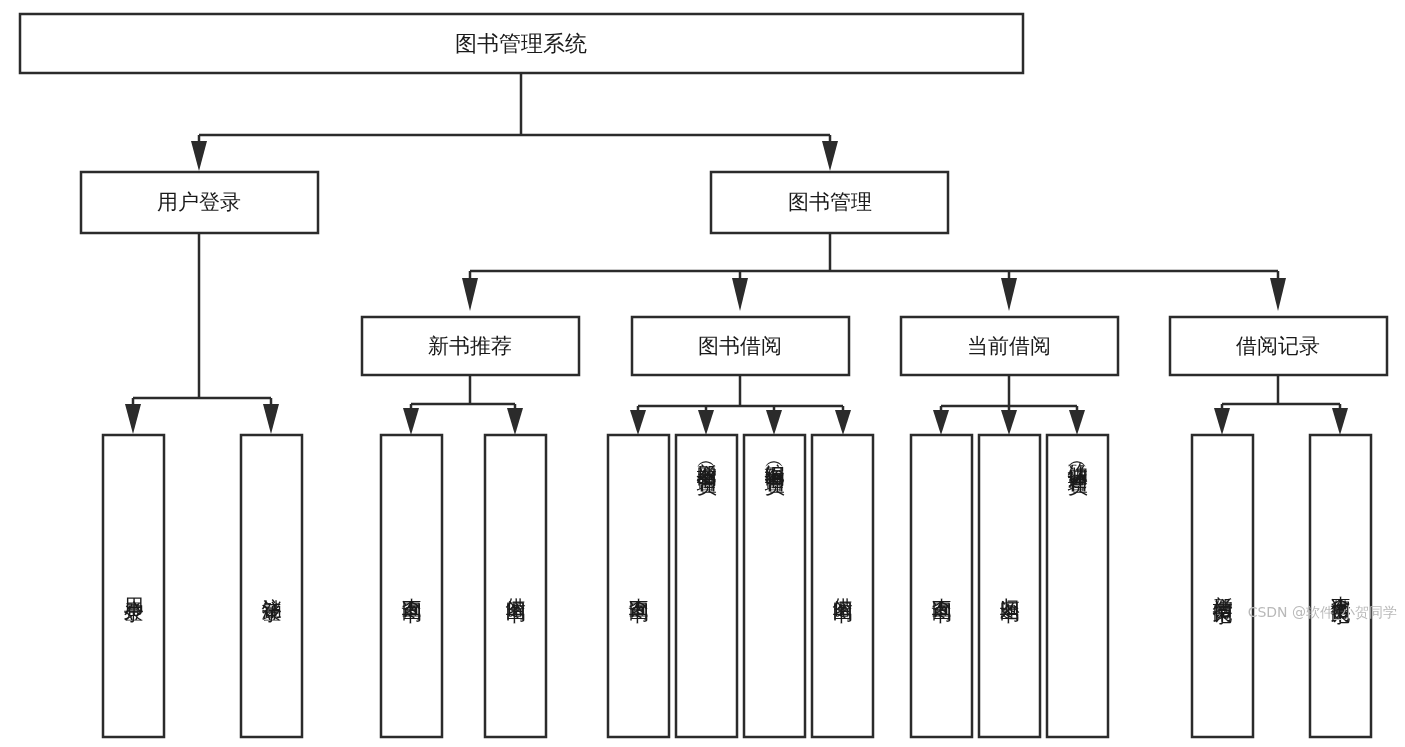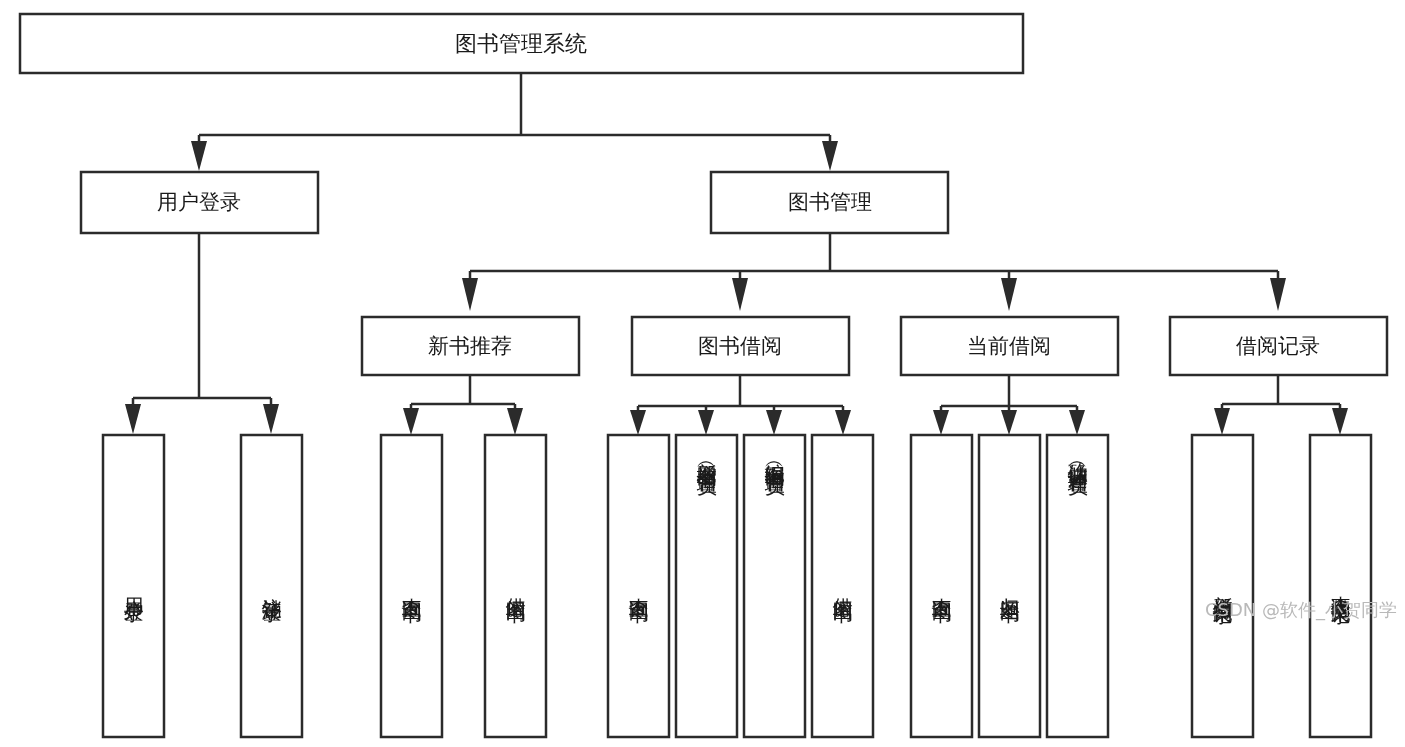--- a/index.html
+++ b/index.html
@@ -64,21 +64,21 @@
     align-items: center;
     justify-content: center;
     white-space: nowrap;
     pointer-events: none;
   }
   .watermark {
     position: absolute;
     right: 8px;
     bottom: 4px;
     font-family: "DejaVu Sans", "Liberation Sans", sans-serif;
-    font-size: 18px;
+    font-size: 14px;
     color: #b9b9b9;
     white-space: nowrap;
     user-select: none;
   }
 </style>
 </head>
 <body>
 
 <div id="diagram-root">
 

